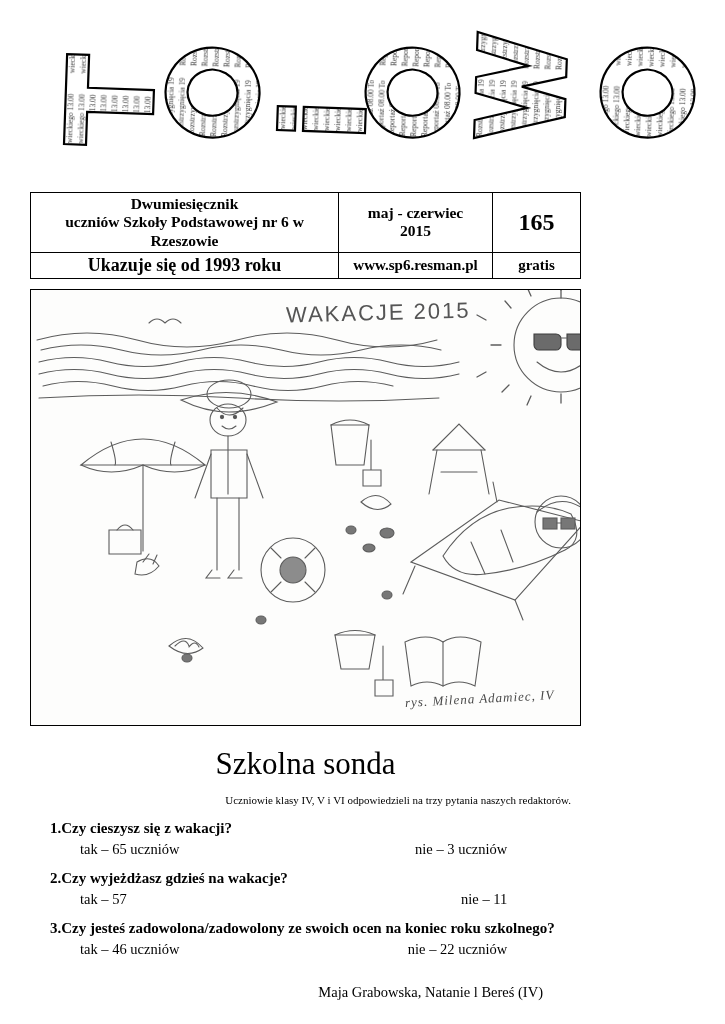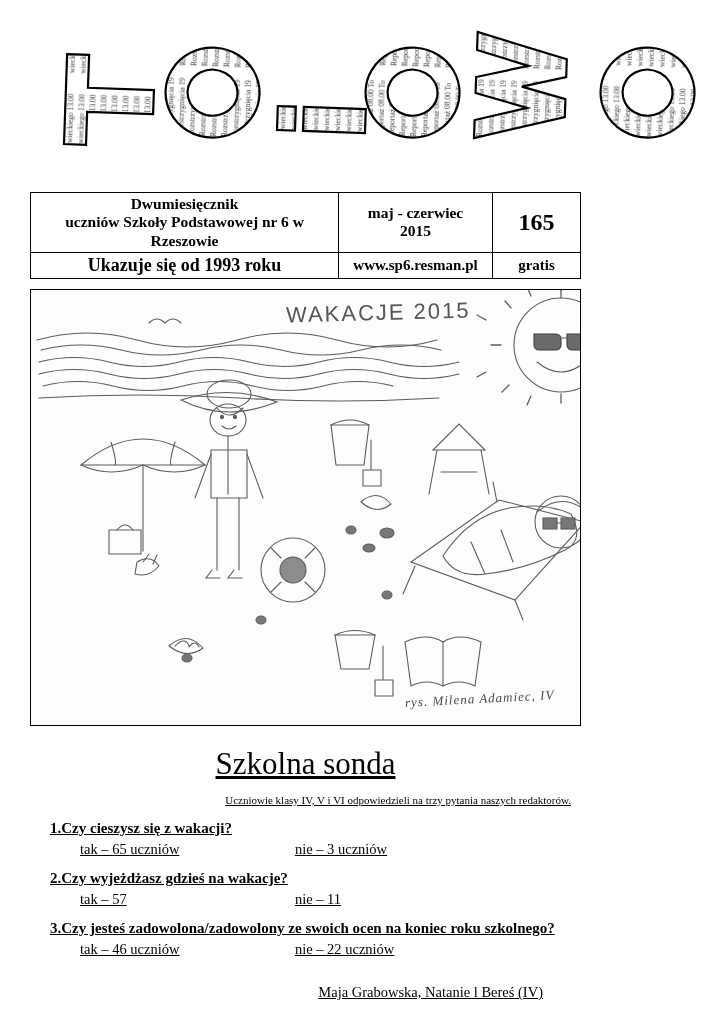--- a/index.html
+++ b/index.html
@@ -74,21 +74,21 @@
     position: absolute;
     left: 255px; top: 10px;
     font-family: "Liberation Sans", sans-serif;
     font-size: 22px;
     letter-spacing: 2px;
     color: #555;
     transform: rotate(-1.5deg);
   }
 
   
-  .article { padding: 4px 10px 0 10px; text-decoration: underline; }
+  .article { padding: 4px 10px 0 10px; }
   .article h1 {
     text-align: center;
     font-weight: normal;
     font-size: 31px;
     margin: 10px 0 12px 0;
     font-family: "Liberation Serif", serif;
   }
   .intro {
     text-align: right;
     font-size: 11px;
@@ -99,21 +99,21 @@
     font-size: 15px;
     margin: 0 0 4px 0;
     padding-left: 10px;
   }
   .answers {
     display: flex;
     margin: 0 0 12px 0;
     font-size: 14.5px;
   }
   .answers .ans-yes { width: 48%; text-align: left; padding-left: 40px;}
-  .answers .ans-no  { width: 40%; text-align: left; }
+  .answers .ans-no  { width: 40%; text-align: right; }
   .byline {
     text-align: right;
     font-size: 14.5px;
     margin-top: 26px;
     padding-right: 28px;
   }
 </style>
 </head>
 <body>
 

